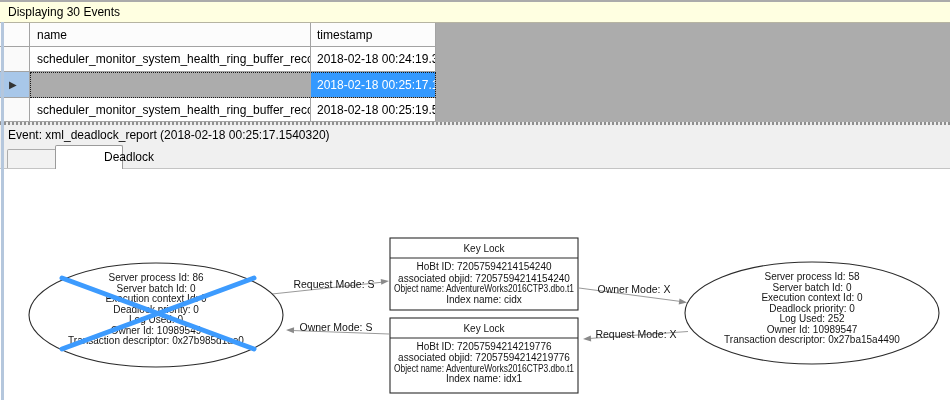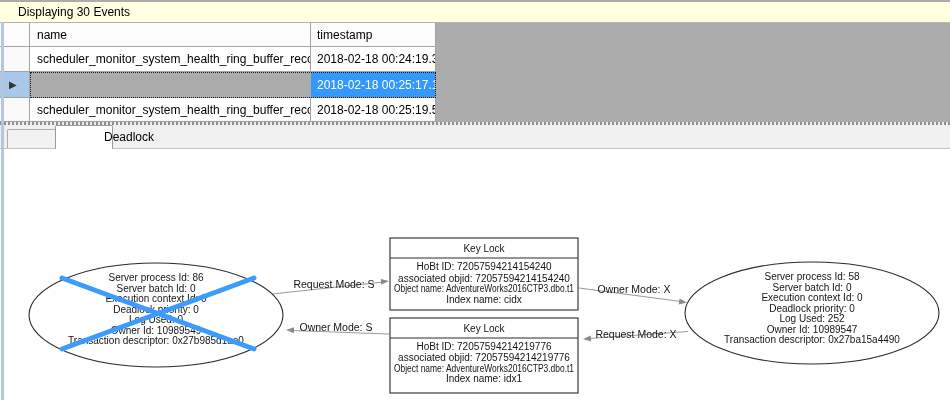--- a/index.html
+++ b/index.html
@@ -3,21 +3,21 @@
 <meta charset="utf-8">
 <style>
   html,body{margin:0;padding:0;background:#fff;}
   .app{
     position:relative;width:950px;height:400px;overflow:hidden;
     font-family:"Liberation Sans",sans-serif;color:#000;background:#fff;
   }
   .top-border{height:2px;background:#ABABAB;}
   .left-strip{position:absolute;left:1px;top:22px;bottom:0;width:3px;background:#B5C7DD;z-index:6;}
   .caption{height:20px;background:#FFFFE1;border-bottom:1px solid #B6B4A2;
-    font-size:12px;line-height:20px;padding-left:18px;}
+    font-size:12px;line-height:20px;padding-left:8px;}
   
   .grid{position:relative;height:99px;background:#ACACAC;}
   .cell{position:absolute;box-sizing:border-box;background:#fff;
     border-right:1px solid #A3A3A3;border-bottom:1px solid #A3A3A3;
     font-size:12px;overflow:hidden;white-space:nowrap;}
   .hdr{background:#FCFCFC;}
   .sel-col{background:#FAFAFA;}
   .row-selected{background:#3399FF;color:#fff;}
   .sel-col-selected{background:#A8C7E9;color:#333;font-size:10px;}
   .marker{display:inline-block;padding-left:9px;line-height:26px;}
@@ -31,21 +31,21 @@
   .r-1{top:49px;height:26px;line-height:26px;}
   .r-2{top:75px;height:24px;line-height:24px;}
   
   .splitter{height:3px;background:#EFEFEF;
     background-image:repeating-linear-gradient(90deg,#8F8F8F 0 2px,#EDEDED 2px 4px);}
   .event-bar{height:20px;background:#F0F0F0;font-size:12px;line-height:20px;padding-left:8px;}
   .tabstrip{position:relative;height:23px;background:#F0F0F0;border-bottom:1px solid #C4C4C4;z-index:2;}
   .tab{position:absolute;box-sizing:border-box;font-size:12px;text-align:center;cursor:default;padding-left:48px;}
   .tab-inactive{left:7px;bottom:0;width:47px;height:19px;line-height:18px;
     background:#F2F2F2;border:1px solid #ACACAC;border-bottom:none;border-radius:2px 2px 0 0;}
-  .tab-active{left:55px;bottom:-1px;width:58px;height:24px;line-height:22px;
+  .tab-active{left:55px;bottom:-1px;width:68px;height:24px;line-height:22px;
     background:#FFF;border:1px solid #9B9B9B;border-bottom:none;border-radius:2px 2px 0 0;z-index:4;}
   .panel{position:relative;height:232px;background:#fff;}
   
   .graph{position:absolute;left:0;top:0;width:950px;height:400px;z-index:1;}
   .graph text{font-family:"Liberation Sans",sans-serif;font-size:10px;fill:#141414;}
   .graph .edge-label{font-size:10.5px;}
   .node{fill:#FFFFFF;stroke:#2B2B2B;stroke-width:1.1;}
   .sepline{stroke:#2B2B2B;stroke-width:1;}
   .edge{stroke:#9A9A9A;stroke-width:1.1;fill:none;}
   .arrowhead{fill:#8A8A8A;stroke:none;}
@@ -74,20 +74,21 @@
     <div class="cell row-selected c-ts r-1">2018-02-18 00:25:17.1540320</div>
     <div class="focus-rect" style="left:30px;top:49px;width:406px;height:26px;"></div>
 
     <div class="cell sel-col c-sel r-2"></div>
     <div class="cell c-name r-2">scheduler_monitor_system_health_ring_buffer_recorded</div>
     <div class="cell c-ts r-2">2018-02-18 00:25:19.5276859</div>
   </div>
 
   <div class="splitter"></div>
 
+  <div class="event-bar">Event: xml_deadlock_report (2018-02-18 00:25:17.1540320)</div>
 
   <div class="tabstrip">
     <div class="tab tab-inactive">Details</div>
     <div class="tab tab-active">Deadlock</div>
   </div>
 
   <div class="panel"></div>
 
   <svg class="graph" viewBox="0 0 950 400">
 

